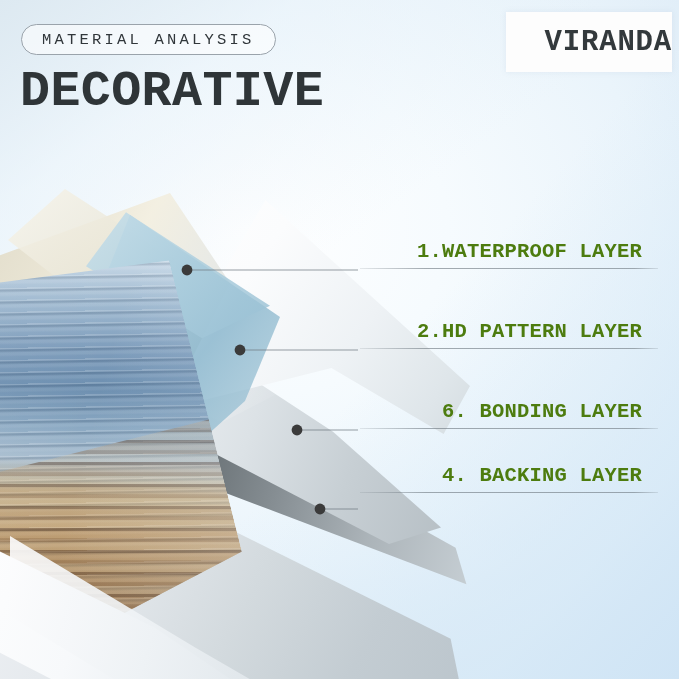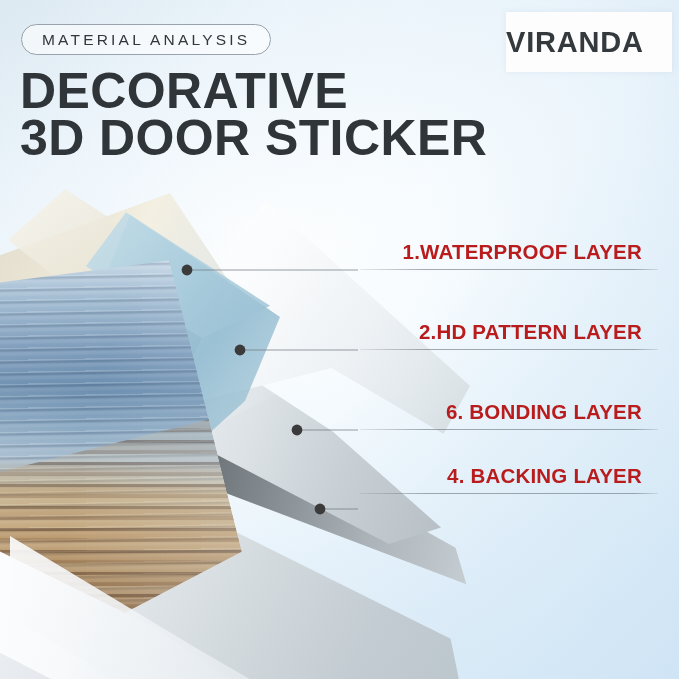--- a/index.html
+++ b/index.html
@@ -6,21 +6,21 @@
     margin: 0;
     padding: 0;
     background: #ffffff;
   }
 
   #canvas {
     position: relative;
     width: 679px;
     height: 679px;
     overflow: hidden;
-    font-family: Liberation Sans, sans-serif;
+    font-family: Liberation Mono, monospace;
     background: #eaf3fa;
   }
 
   
   .bg-base {
     position: absolute;
     inset: 0;
     background:
       radial-gradient(115% 95% at 36% 34%, #ffffff 0%, #f6fbfe 26%, #eaf4fb 52%, #dbeaf6 76%, #d2e6f6 100%);
   }
@@ -74,21 +74,21 @@
 
   .brand-box {
     position: absolute;
     left: 506px;
     top: 12px;
     width: 166px;
     height: 60px;
     background: #fdfdfd;
     display: flex;
     align-items: center;
-    justify-content: flex-start;
+    justify-content: flex-end;
     box-shadow: 0 0 6px rgba(120,150,175,0.13);
   }
   .brand-text {
     font-size: 29px;
     font-weight: bold;
     color: #33393c;
     letter-spacing: 0.8px;
   }
 
   
@@ -310,21 +310,21 @@
     text-align: right;
   }
   .label-row-0 { top: 12px; }
   .label-row-1 { top: 92px; }
   .label-row-2 { top: 172px; }
   .label-row-3 { top: 236px; }
 
   .label-text {
     font-size: 20.5px;
     font-weight: bold;
-    color: #b91c1c;
+    color: #4d7c0f;
     letter-spacing: 0.2px;
     white-space: nowrap;
     display: block;
     padding-bottom: 5px;
     padding-right: 18px;
   }
   .label-rule {
     height: 1px;
     width: 298px;
     background: linear-gradient(90deg, rgba(110,120,128,0.15) 0%, rgba(110,120,128,0.62) 22%, rgba(110,120,128,0.62) 92%, rgba(110,120,128,0.18) 100%);
@@ -372,21 +372,20 @@
         <circle cx="320" cy="509" r="5.4" fill="#3b3b3b"></circle>
       </g>
   </svg>
 
   <div class="badge">
     <span class="badge-text">MATERIAL ANALYSIS</span>
   </div>
 
   <div class="headline">
     <div class="headline-line">DECORATIVE</div>
-    <div class="headline-line">3D DOOR STICKER</div>
   </div>
 
   <div class="brand-box">
     <span class="brand-text">VIRANDA</span>
   </div>
 
   <div class="labels">
     <div class="label-row label-row-0">
       <span class="label-text">1.WATERPROOF LAYER</span>
       <div class="label-rule"></div>

